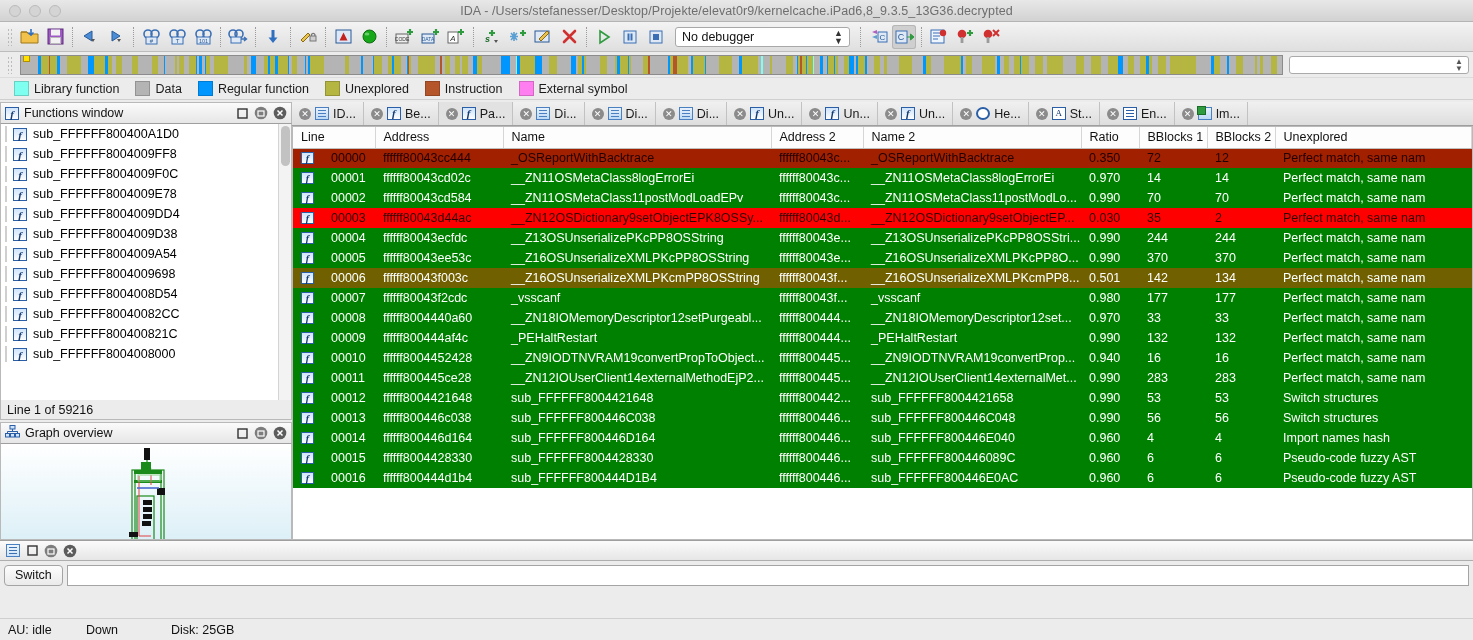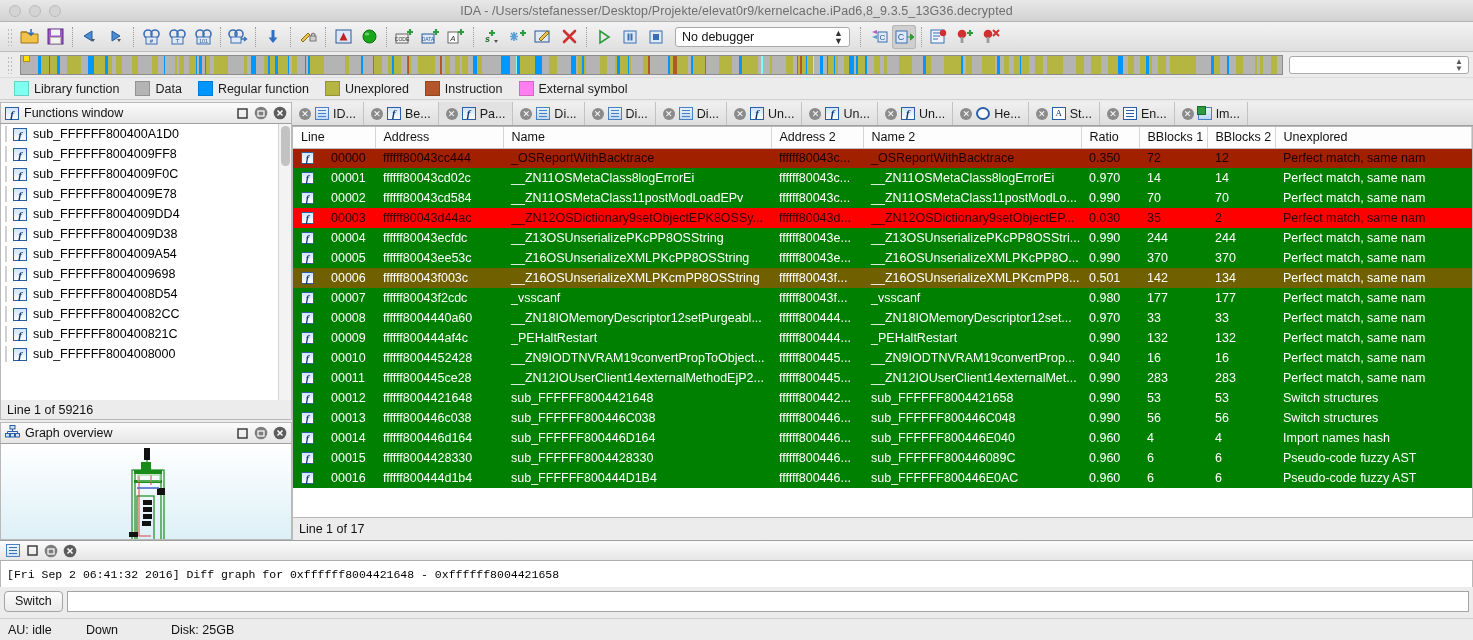--- a/index.html
+++ b/index.html
@@ -1426,21 +1426,20 @@
                 <td>sub_FFFFFF800446E0AC</td>
                 <td>0.960</td>
                 <td>6</td>
                 <td>6</td>
                 <td>Pseudo-code fuzzy AST</td>
               </tr>
             </tbody>
         </table>
       </div>
 
-      <div class="tbl-status">Line 1 of 17</div>
     </div>
   </div>
 
   <div class="output">
     <div class="out-header">
       <span class="out-ic"></span>
       <span class="hdr-btn">
         <svg width="11" height="11" viewBox="0 0 11 11">
             <rect x="1" y="1" width="9" height="9" fill="none" stroke="#333" stroke-width="1.4"></rect>
           </svg>
@@ -1451,21 +1450,20 @@
             <rect x="4" y="5" width="6" height="5" fill="none" stroke="#fff" stroke-width="1.2"></rect>
           </svg>
       </span>
       <span class="hdr-btn">
         <svg width="14" height="14" viewBox="0 0 14 14">
             <circle cx="7" cy="7" r="6.3" fill="#5c5c5c"></circle>
             <path d="M4.5 4.5l5 5M9.5 4.5l-5 5" stroke="#fff" stroke-width="1.5"></path>
           </svg>
       </span>
     </div>
-    <div class="out-text">[Fri Sep  2 06:41:32 2016] Diff graph for 0xffffff8004421648 - 0xffffff8004421658</div>
     <div class="out-cli">
       <div class="py-btn">Switch</div>
       <div class="cli-input"></div>
     </div>
   </div>
 
   <div class="statusbar">
     <div class="sb-cell" style="width:78px">AU: idle</div>
     <div class="sb-cell" style="width:85px">Down</div>
     <div class="sb-cell">Disk: 25GB</div>

